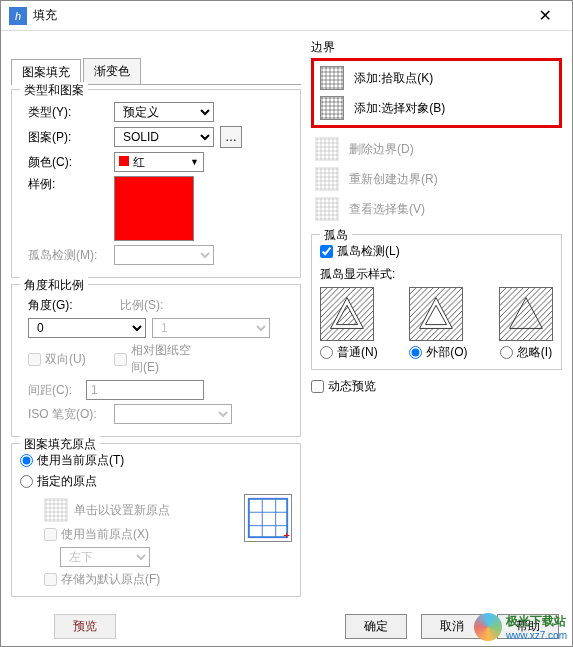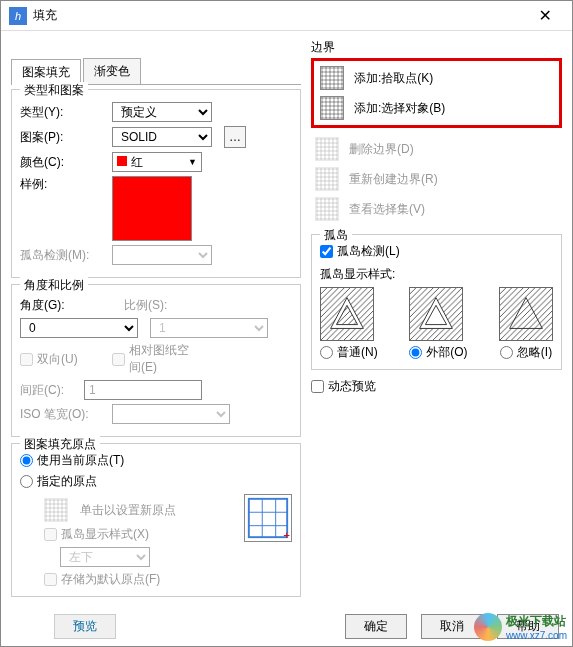--- a/index.html
+++ b/index.html
@@ -10,21 +10,21 @@
 .titlebar-title { flex: 1; }
 .close-btn { font-size: 16px; padding: 4px 12px; cursor: pointer; }
 .content { padding: 8px 10px; display: flex; gap: 10px; }
 .left-col { width: 290px; }
 .right-col { flex: 1; }
 .tabs { display: flex; border-bottom: 1px solid #aaa; margin-bottom: 4px; }
 .tab { padding: 4px 10px; border: 1px solid #aaa; border-bottom: none; background: #f5f5f5; cursor: pointer; margin-right: 2px; margin-top: 19px; }
 .tab.active { background: #fff; position: relative; top: 1px; }
 .group { border: 1px solid #ccc; padding: 8px 8px 8px 8px; margin-bottom: 6px; position: relative; }
 .group-title { position: absolute; top: -8px; left: 8px; background: #fff; padding: 0 4px; }
-.row { display: flex; align-items: center; margin: 4px 0; gap: 12px; }
+.row { display: flex; align-items: center; margin: 4px 8px; gap: 6px; }
 .row label { width: 80px; }
 .row .label2 { width: 52px; }
 select, input[type=text] { border: 1px solid #888; height: 20px; padding: 0 4px; background: #fff; }
 .disabled { color: #aaa; }
 .swatch-btn { width: 22px; height: 22px; border: 1px solid #888; display: flex; align-items: center; justify-content: center; background: #f5f5f5; cursor: pointer; }
 .color-select { display: flex; align-items: center; border: 1px solid #888; height: 20px; width: 90px; padding: 0 4px; background: #fff; justify-content: space-between; }
 .color-square { width: 10px; height: 10px; background: red; display: inline-block; margin-right: 4px; }
 .sample-box { width: 80px; height: 65px; background: #ff0000; border: 1px solid #888; }
 .checkbox { display: flex; align-items: center; gap: 4px; }
 .checkbox input { margin: 0; }
@@ -35,21 +35,21 @@
 .icon-box.dim { opacity: 0.4; border-color: #ccc; }
 .red-rect { border: 3px solid #e00000; padding: 2px; margin-bottom: 6px; }
 .island-opts { display: flex; gap: 8px; justify-content: space-between; }
 .island-opt { text-align: center; }
 .island-preview { width: 54px; height: 54px; border: 1px solid #666; background: #fff; position: relative; overflow: hidden; }
 .island-preview svg { width: 100%; height: 100%; }
 .origin-preview { width: 48px; height: 48px; border: 1px solid #888; position: relative; background: #fff; }
 .origin-preview svg { width: 100%; height: 100%; }
 .footer { position: absolute; bottom: 8px; left: 0; right: 0; display: flex; justify-content: flex-end; gap: 14px; padding: 0 14px; align-items: center; }
 .btn { border: 1px solid #888; padding: 3px 18px; background: #f0f0f0; cursor: pointer; }
-.btn.dim { color: #0369a1; border-color: #ccc; }
+.btn.dim { color: #7f1d1d; border-color: #ccc; }
 .watermark { position: absolute; right: 6px; bottom: 6px; display: flex; align-items: center; gap: 4px; }
 .watermark-logo { width: 28px; height: 28px; border-radius: 50%; background: conic-gradient(#4fc3f7, #81c784, #ffb74d, #e57373, #4fc3f7); }
 .half { width: 118px; }
 .sub-indent { margin-left: 24px; }
 .origin-select { width: 90px; }
 .dim-text { color: #999; }
 .chev { font-size: 9px; }
 </style>
 </head>
 <body>
@@ -139,21 +139,21 @@
             <span>指定的原点</span>
           </label>
         <div style="display:flex;gap:8px;align-items:flex-start;margin-top:4px">
           <div style="flex:1">
             <div class="row sub-indent">
               <div class="icon-box dim"></div>
               <span class="dim-text">单击以设置新原点</span>
             </div>
             <label class="checkbox sub-indent dim-text">
                 <input type="checkbox" disabled="" style="">
-                <span>孤岛显示样式(X)</span>
+                <span>使用当前原点(X)</span>
               </label>
             <div class="sub-indent" style="margin:4px 0 4px 40px">
               <select class="origin-select disabled" disabled=""><option>左下</option></select>
             </div>
             <label class="checkbox sub-indent dim-text">
                 <input type="checkbox" disabled="" style="">
                 <span>存储为默认原点(F)</span>
               </label>
           </div>
           <div class="origin-preview">

